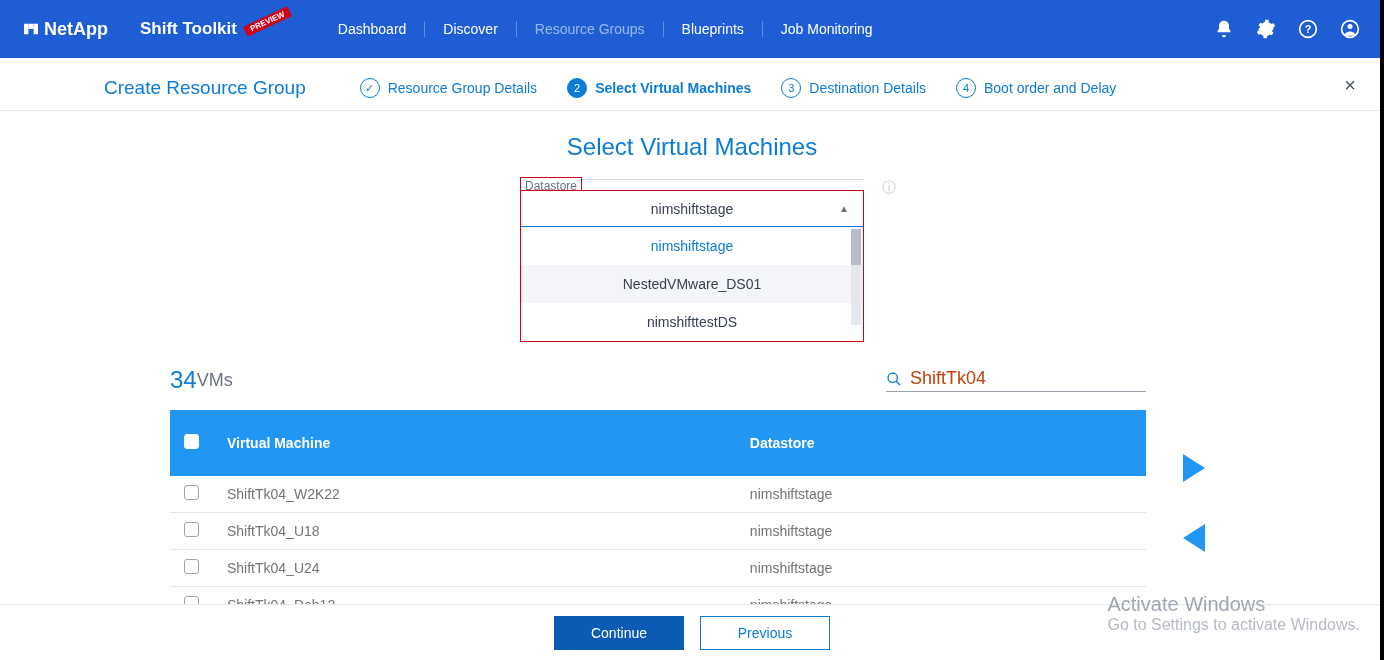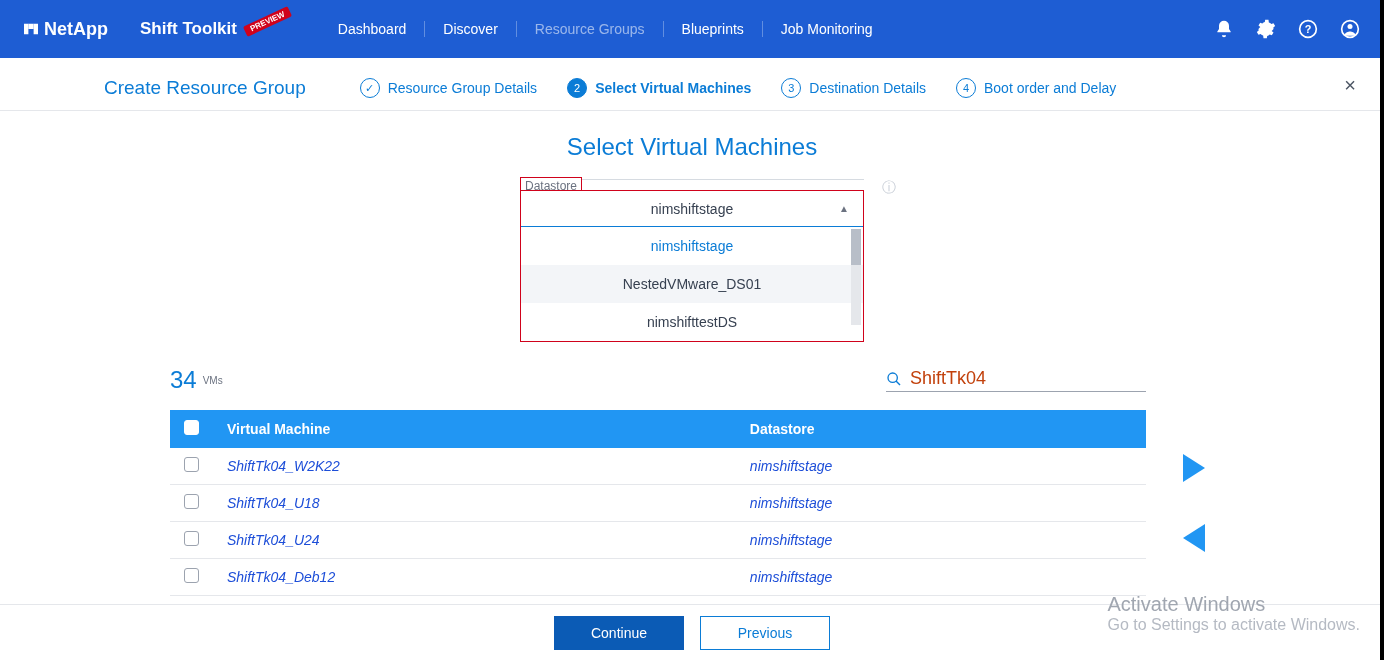--- a/index.html
+++ b/index.html
@@ -48,29 +48,29 @@
   .select-option:nth-child(2) { background:#f3f5f8; }
   .select-scrollbar { position:absolute; right:2px; top:38px; width:10px; height:96px; background:#e5e7eb; border-radius:0; }
   .select-scrollbar .thumb { width:100%; height:36px; background:#b8bec8; }
 
   
   .vm-section { display:flex; align-items:flex-start; gap:28px; padding:0 170px; margin-top:24px; position:relative; }
 
   .left-panel, .right-panel { flex:1; position:relative; }
   .count-line { display:flex; align-items:center; padding-bottom:8px; }
   .count-num { color:#0b7cd6; font-size:24px; font-weight:400; }
-  .count-unit { color:#6b7280; font-size:10px; margin-left:6px; }
+  .count-unit { color:#6b7280; font-size:18px; margin-left:0; }
   .search-wrap { margin-left:auto; display:flex; align-items:center; gap:8px; color:#0b7cd6; border-bottom:1px solid #9ca3af; width:260px; padding-bottom:2px; }
   .search-wrap input { border:none; outline:none; font-size:18px; color:#c2410c; flex:1; background:transparent; }
   .search-icon { width:16px; height:16px; fill:#0b7cd6; }
 
   .tbl { width:100%; border-collapse:collapse; margin-top:8px; font-size:14px; }
-  .tbl thead th { background:#2196f3; color:#fff; text-align:left; font-weight:600; padding:10px 14px; }
+  .tbl thead th { background:#2196f3; color:#fff; text-align:left; font-weight:600; padding:24px 14px; }
   .tbl thead th:first-child { width:40px; }
-  .tbl tbody td { padding:9px 14px; border-bottom:1px solid #e5e7eb; color:#1d4ed8;font-style:italic; }
+  .tbl tbody td { padding:9px 14px; border-bottom:1px solid #e5e7eb; color:#737373; }
   .tbl tbody td:first-child { width:40px; }
   .chk { width:15px; height:15px; border:1.5px solid #9ca3af; border-radius:3px; display:inline-block; background:#fff; }
   .chk.header { border-color:#fff; }
 
   .right-panel .count-line { justify-content:flex-end; }
   .right-panel .search-only { margin-left:auto; }
   .right-search-icon { width:18px; height:18px; fill:#0b7cd6; }
 
   
   .arrows { display:flex; flex-direction:column; gap:42px; align-items:center; margin-top:88px; width:40px; }

